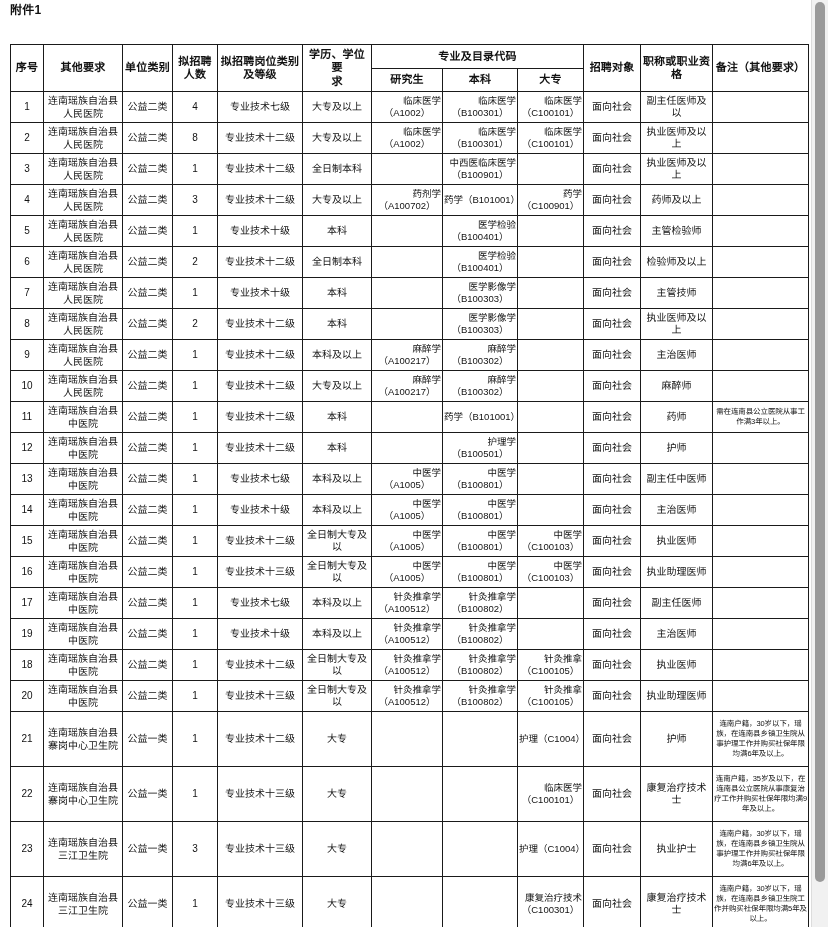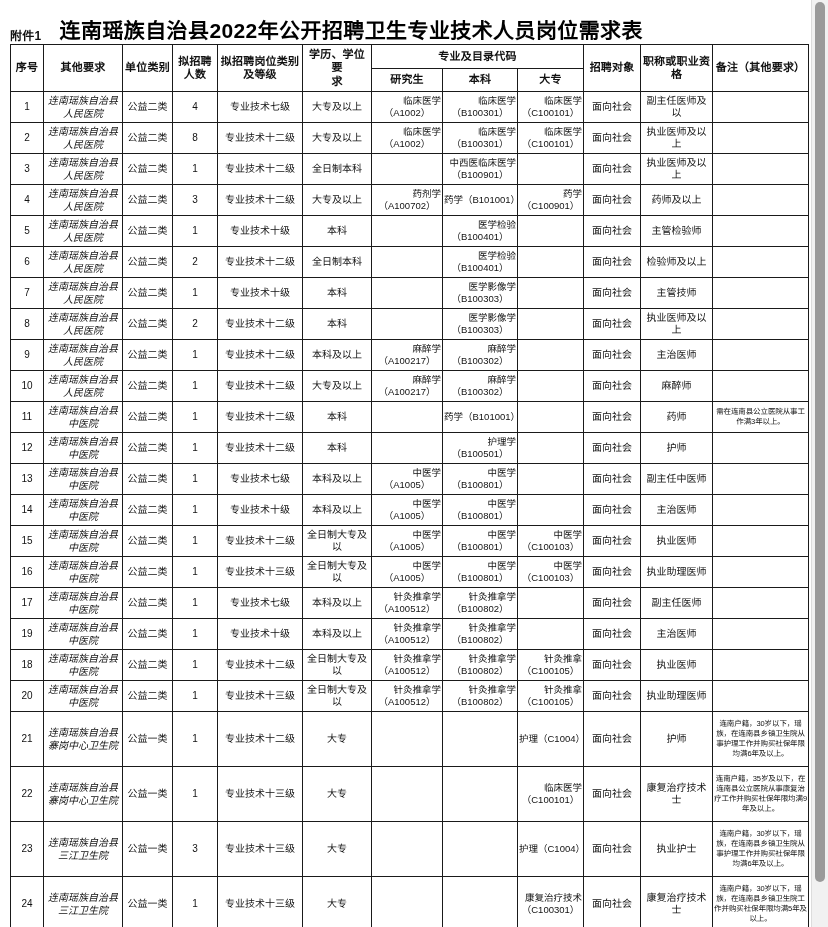--- a/index.html
+++ b/index.html
@@ -18,21 +18,21 @@
     background:#fff;
     box-sizing:border-box;
     padding:0;
     overflow:hidden;
   }
 
   
   .title-bar{
     height:44px;
     display:flex;
-    align-items:flex-end;
+    align-items:flex-start;
     padding-left:10px;
     box-sizing:border-box;
   }
   .attachment-label{
     font-size:12px;
     font-weight:600;
     letter-spacing:.3px;
     color:#111;
     white-space:nowrap;
     margin-right:18px;
@@ -71,21 +71,21 @@
     font-weight:700;
     font-size:11px;
     letter-spacing:.2px;
     padding:3px 1px;
   }
   td.idx{font-size:10px;letter-spacing:0;}
   td.num{font-size:10px;}
   td.code{font-size:9.5px;line-height:1.25;}
   td.code .cn{display:block;text-align:right;}
   td.code .id{display:block;}
-  td.unit{font-size:10px;line-height:1.3;font-style:italic;}
+  td.unit{font-size:10px;line-height:1.3;}
   td.remark{
     font-size:7.5px;
     line-height:1.35;
     text-align:left;
     padding:2px 3px;
     vertical-align:top;
     letter-spacing:-0.1px;
   }
   tr.data td{height:28px;}
   tr.tall td{height:52px;}
@@ -120,21 +120,20 @@
     border-radius:5px;
   }
 </style>
 </head>
 <body>
 
 <div id="page">
 
   <div class="title-bar">
     <span class="attachment-label">附件1</span>
-    <span class="doc-title">连南瑶族自治县2022年公开招聘卫生专业技术人员岗位需求表</span>
   </div>
 
   <div class="table-wrap">
     <table class="req">
       <colgroup>
         <col class="c-idx">
           <col class="c-unit">
           <col class="c-type">
           <col class="c-count">
         <col class="c-cat">

